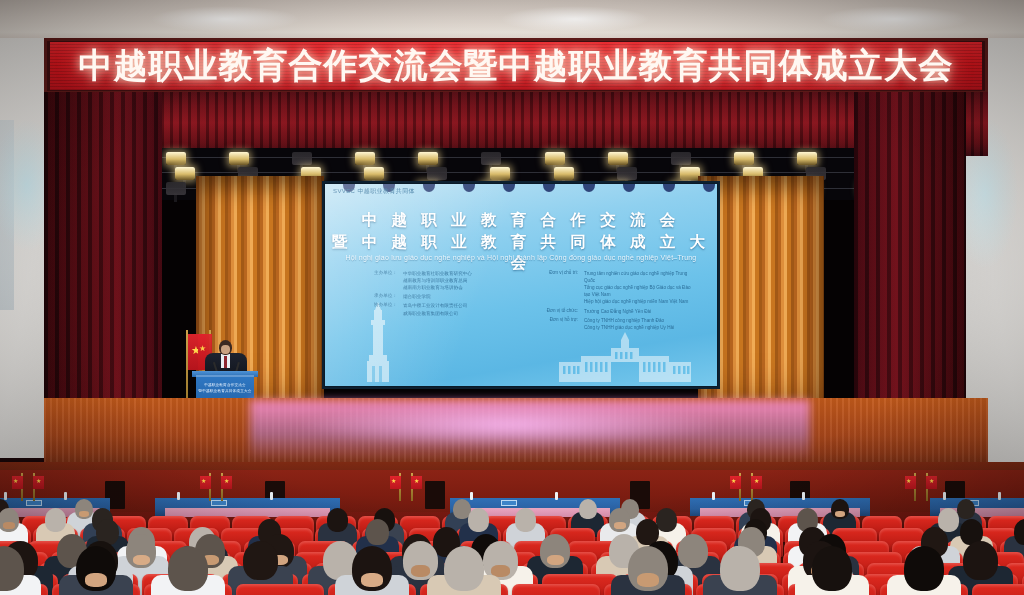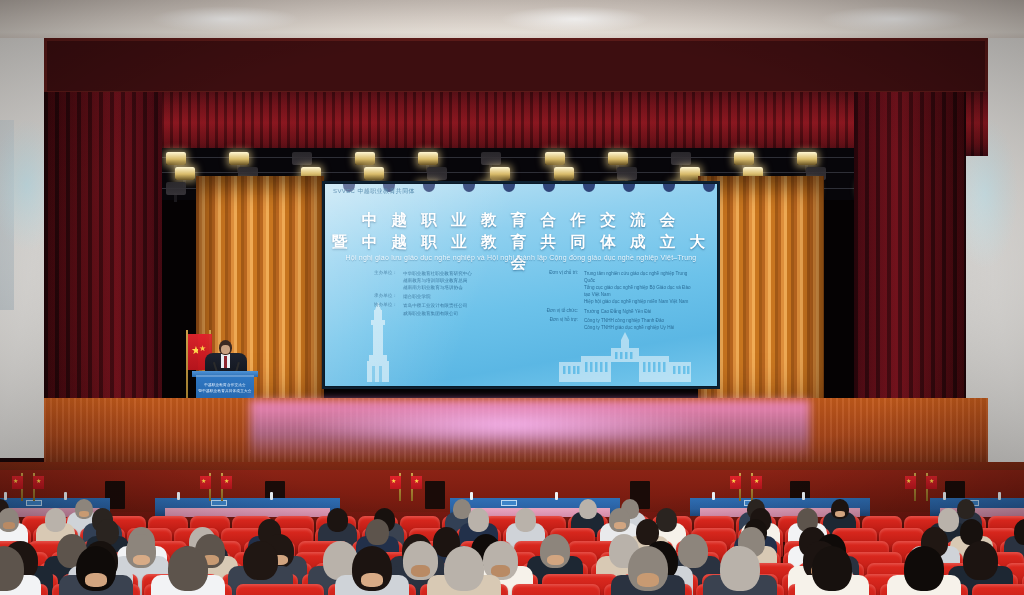--- a/index.html
+++ b/index.html
@@ -166,20 +166,23 @@
   <div class="ceiling-glow" style="left:500px;"></div>
   <div class="ceiling-glow" style="left:820px;"></div>
 
   <div class="wall-left"></div>
   <div class="wall-left-accent"></div>
   <div class="wall-glow-l"></div>
   <div class="wall-right"></div>
   <div class="wall-glow-r"></div>
 
   <div class="banner-frame"></div>
+  <div class="banner">
+    <span class="banner-text">中越职业教育合作交流会暨中越职业教育共同体成立大会</span>
+  </div>
 
   <div class="valance"></div>
   <div class="backstage"></div>
 
   <div class="truss">
     <div class="truss-bar" style="top:9px;"></div>
     <div class="truss-bar" style="top:24px;"></div>
     <div class="truss-bar" style="top:40px;"></div>
     <div id="lamps">
         <div class="lamp-stem" style="left: 22px; top: 15px;"></div>

